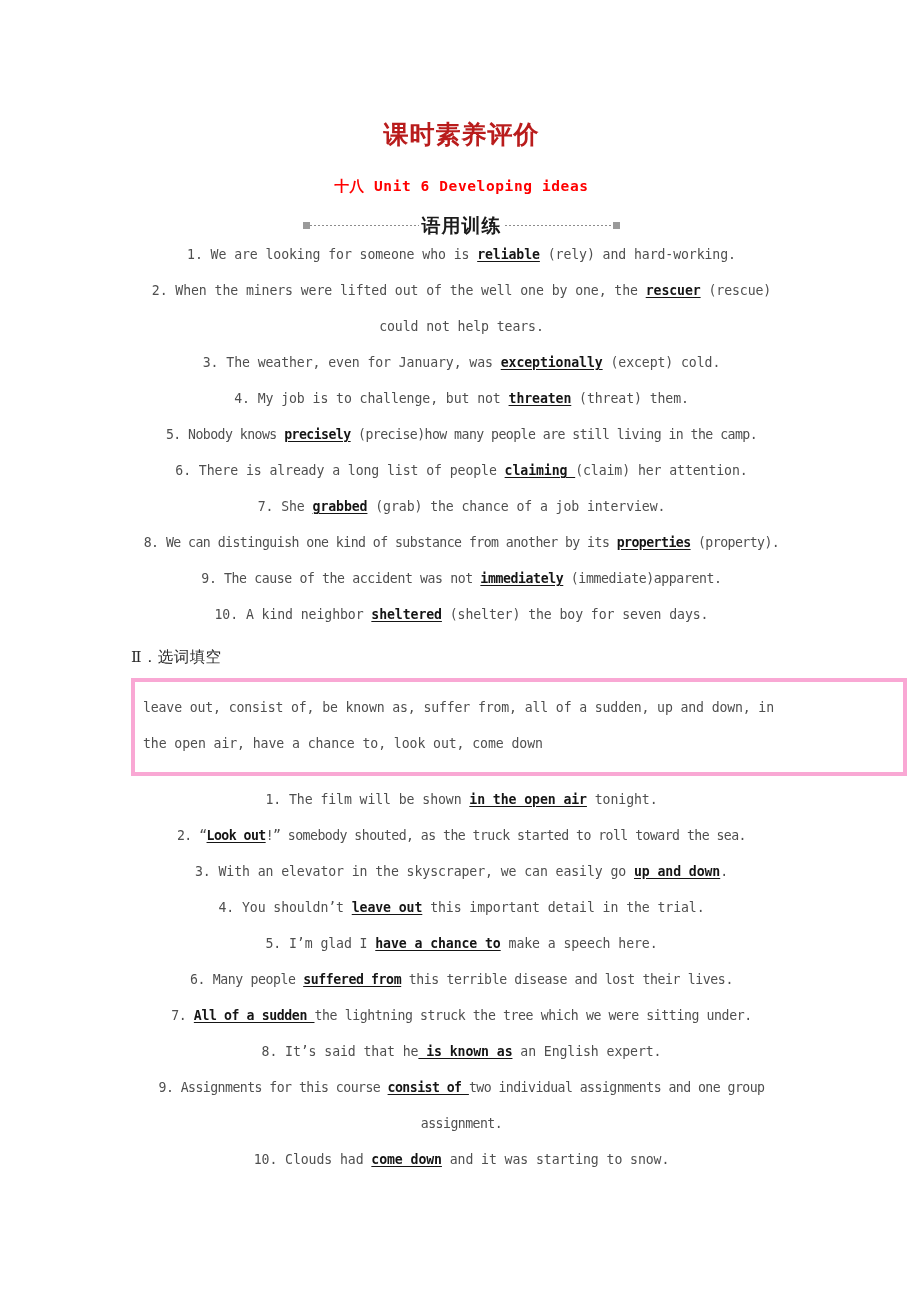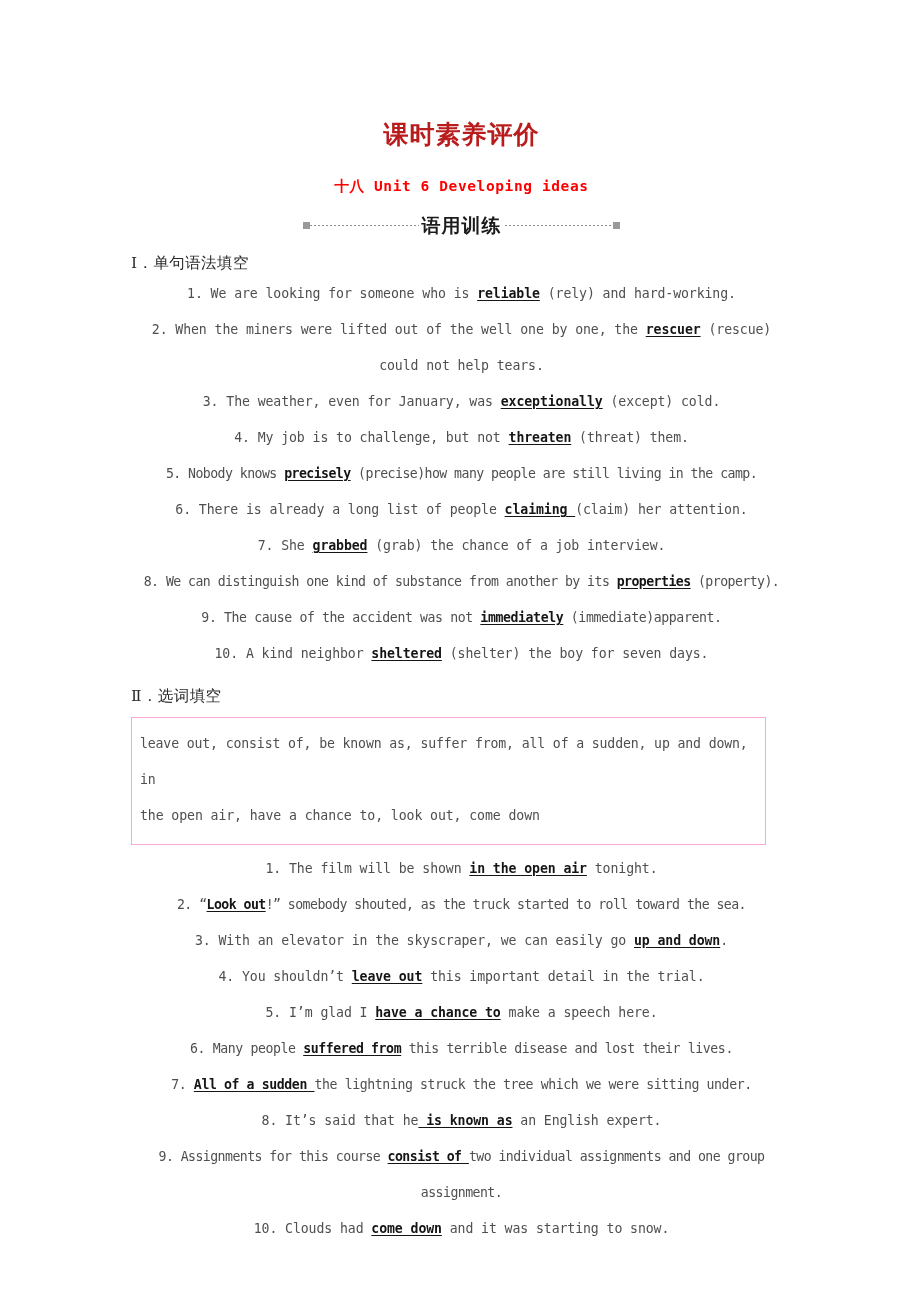--- a/index.html
+++ b/index.html
@@ -108,25 +108,25 @@
 
   .ans {
     font-weight: bold;
     color: #151515;
     text-decoration: underline;
     text-underline-offset: 2px;
   }
 
   
   .wordbank {
-    border: 1px solid #f9a8d4;
+    border: 4px solid #f9a8d4;
     margin-top: 8px;
     padding: 8px 6px 10px 8px;
     box-sizing: border-box;
-    width: 635px;
+    width: 776px;
   }
   .wordbank p {
     font-family: "DejaVu Sans Mono", "Liberation Mono", monospace;
     font-size: 13.2px;
     color: #4f4f4f;
     line-height: 36px;
     margin: 0;
     letter-spacing: -0.15px;
   }
   .wordbank p.line2 { letter-spacing: -0.1px; }
@@ -143,21 +143,20 @@
   <div class="doc-subtitle">十八  Unit 6  Developing ideas</div>
 
   <div class="ribbon">
     <span class="ribbon-cap"></span>
     <span class="ribbon-rule"></span>
     <span class="ribbon-text">语用训练</span>
     <span class="ribbon-rule"></span>
     <span class="ribbon-cap"></span>
   </div>
 
-  <div class="sec-head">Ⅰ．单句语法填空</div>
 
   <div id="sec1-list">
       <p class="q"><span>1.</span><span> We are looking for someone who is </span><span class="ans">reliable</span><span> (rely) and hard-working.</span></p>
       <p class="q"><span>2.</span><span> When the miners were lifted out of the well one by one, the </span><span class="ans">rescuer</span><span> (rescue) could not help tears.</span></p>
       <p class="q"><span>3.</span><span> The weather, even for January, was </span><span class="ans">exceptionally</span><span> (except) cold.</span></p>
       <p class="q"><span>4.</span><span> My job is to challenge, but not </span><span class="ans">threaten</span><span> (threat) them.</span></p>
       <p class="q tight"><span>5.</span><span> Nobody knows </span><span class="ans">precisely</span><span> (precise)how many people are still living in the camp.</span></p>
       <p class="q"><span>6.</span><span> There is already a long list of people </span><span class="ans">claiming </span><span>(claim) her attention.</span></p>
       <p class="q"><span>7.</span><span> She </span><span class="ans">grabbed</span><span> (grab) the chance of a job interview.</span></p>
       <p class="q tight"><span>8.</span><span> We can distinguish one kind of substance from another by its </span><span class="ans">properties</span><span> (property).</span></p>

